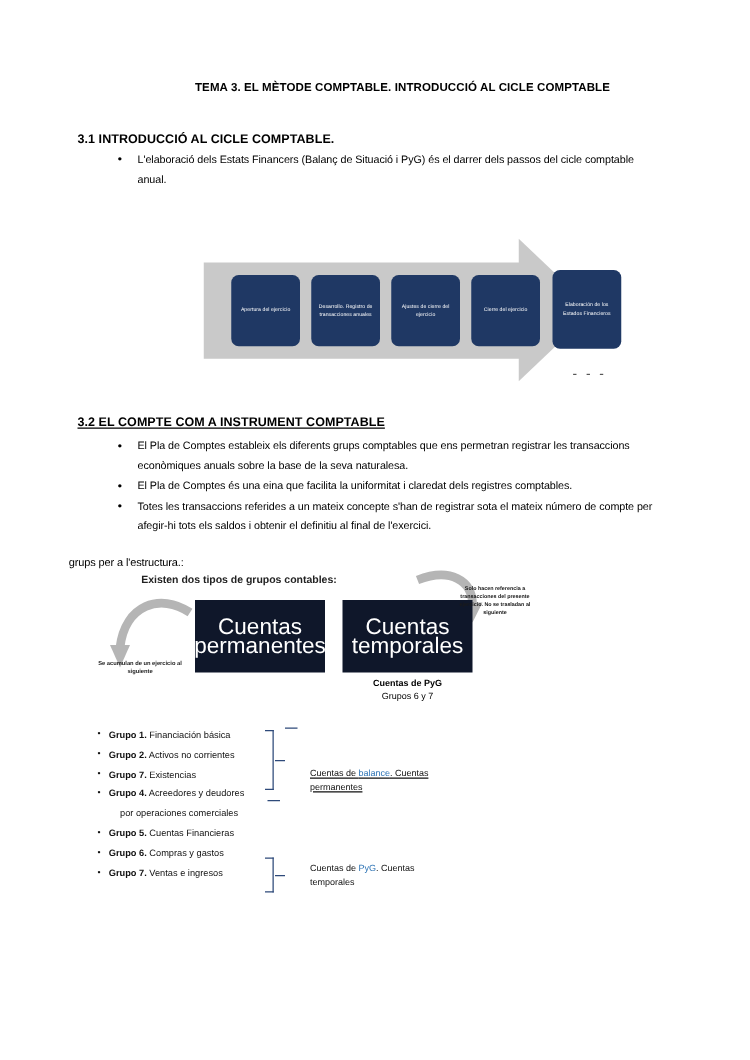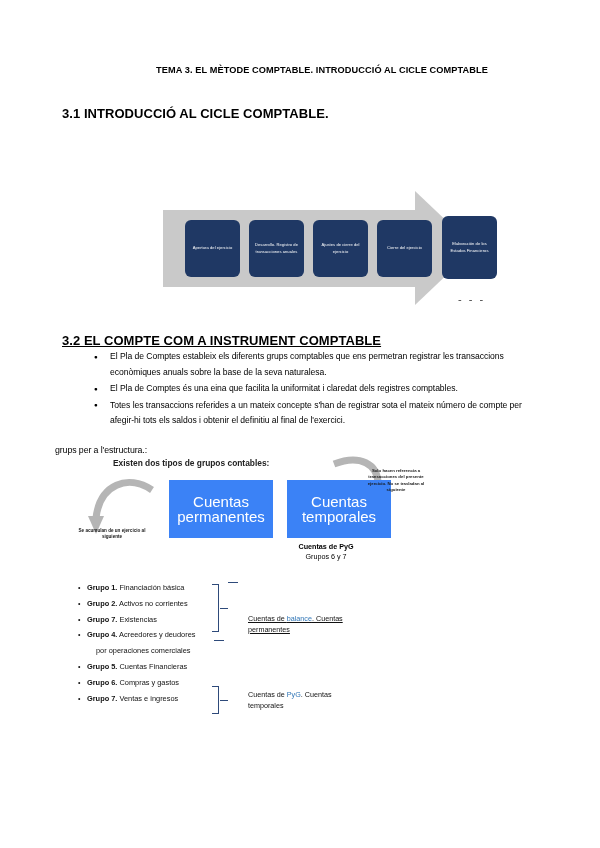--- a/index.html
+++ b/index.html
@@ -27,21 +27,21 @@
     width: 600px;
     text-align: center;
     font-size: 9.2px;
     font-weight: bold;
     letter-spacing: 0.1px;
     padding-left: 44px;
   }
   .section-head {
     position: absolute;
     left: 62px;
-    font-size: 13px;
+    font-size: 10px;
     font-weight: bold;
     letter-spacing: 0.05px;
   }
   #sec31 { top: 106px; }
   #sec32 { top: 333px; text-decoration: underline; }
 
   ul.bullets {
     position: absolute;
     left: 92px;
     margin: 0; padding: 0;
@@ -133,30 +133,29 @@
     position: absolute;
     left: 35px; top: 0px;
     font-size: 8.4px;
     font-weight: bold;
     color: #222;
   }
   .fig2 .cbox {
     position: absolute;
     top: 22px;
     width: 104px; height: 58px;
-    background: #3b82f6;
+    background: #0f172a;
     color: #fff;
-    font-size: 15px;
+    font-size: 18px;
     line-height: 15px;
     text-align: center;
     display: flex;
     align-items: center;
     justify-content: center;
     padding: 2px;
-    margin-left: 13px;
   }
   .fig2 .cbox.left  { left: 78px; }
   .fig2 .cbox.right { left: 196px; }
   .fig2 .clabel {
     position: absolute;
     top: 84px;
     width: 112px;
     text-align: center;
     font-size: 7.2px;
     line-height: 10px;
@@ -241,20 +240,21 @@
 </style>
 </head>
 <body>
 
 <div class="page">
 
   <div class="doc-title">TEMA 3. EL MÈTODE COMPTABLE. INTRODUCCIÓ AL CICLE COMPTABLE</div>
 
   <div class="section-head" id="sec31">3.1 INTRODUCCIÓ AL CICLE COMPTABLE.</div>
   <ul class="bullets" id="blist1">
+    <li>L'elaboració dels Estats Financers (Balanç de Situació i PyG) és el darrer dels passos del cicle comptable anual.</li>
   </ul>
 
   <div class="fig1">
     <div class="arrow-body"></div>
     <div class="arrow-head"></div>
     <div class="pbox b1">Apertura del ejercicio</div>
     <div class="pbox b2">Desarrollo. Registro de transacciones anuales</div>
     <div class="pbox b3">Ajustes de cierre del ejercicio</div>
     <div class="pbox b4">Cierre del ejercicio</div>
     <div class="pbox b5">Elaboración de los Estados Financieros</div>

